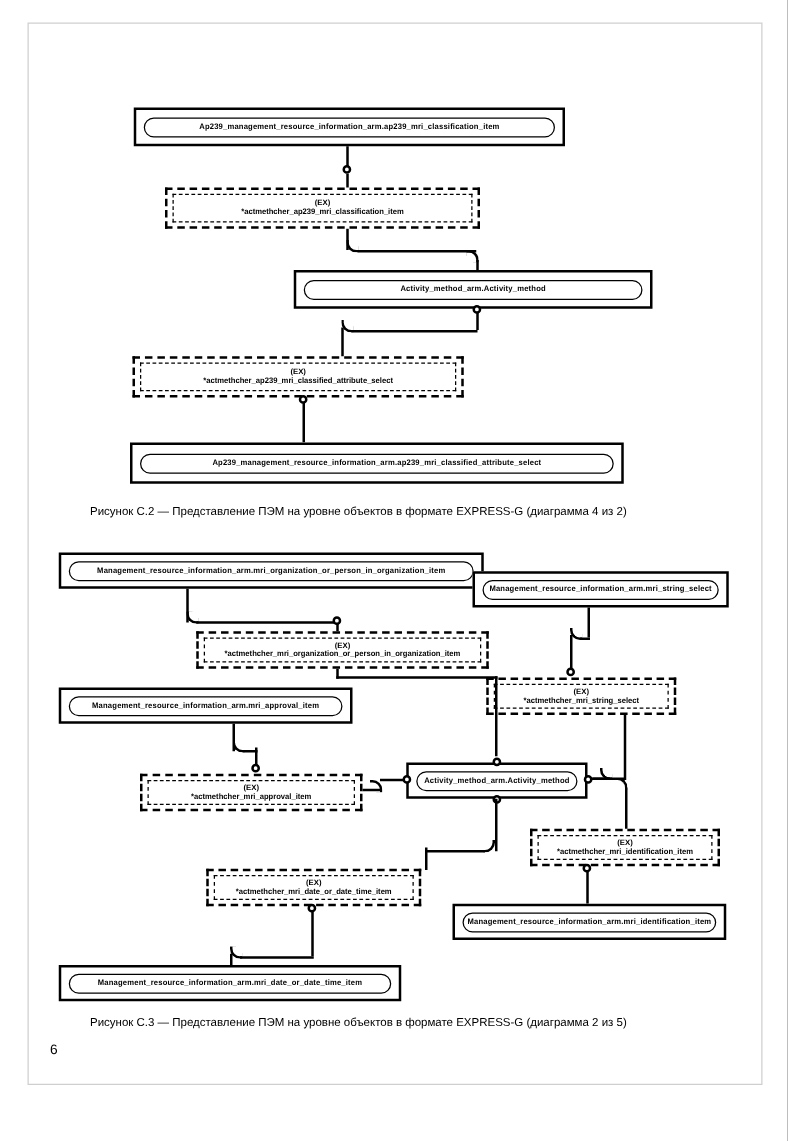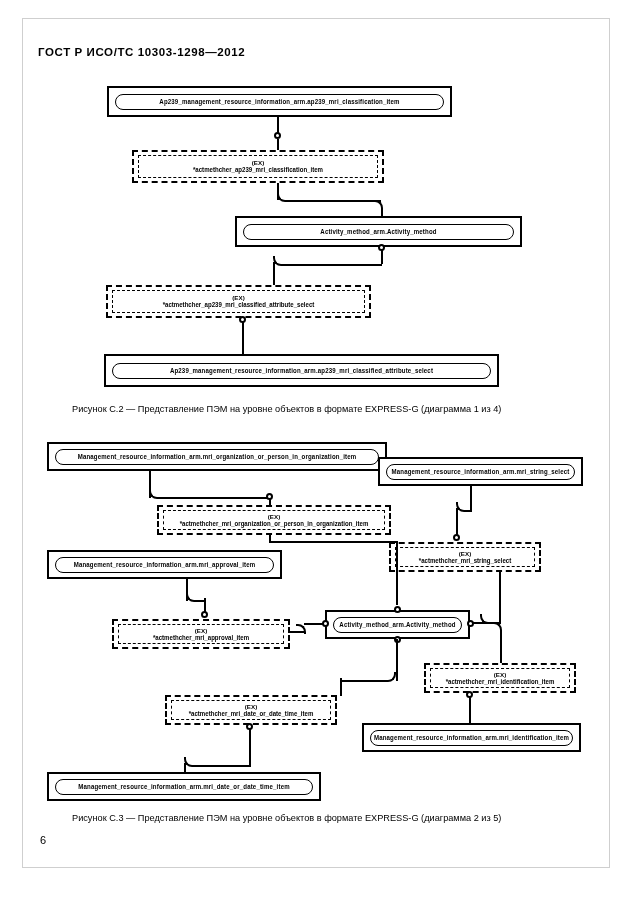--- a/index.html
+++ b/index.html
@@ -39,21 +39,20 @@
   .arc.tr{border-left:none;border-bottom:none;border-top-right-radius:8px;}
   .arc.bl{border-right:none;border-top:none;border-bottom-left-radius:8px;}
   .arc.br{border-left:none;border-top:none;border-bottom-right-radius:8px;}
 </style>
 </head>
 <body>
 
 <div class="page">
   <div class="sheet"></div>
 
-  <div class="hdr">ГОСТ Р ИСО/ТС 10303-1298—2012</div>
 
   <div>
 
     <div class="ent" style="left:107px;top:86px;width:345px;height:31px;">
       <div class="pill">
         <span>Ap239_management_resource_information_arm.ap239_mri_classification_item</span>
       </div>
     </div>
 
     <div class="ln v" style="left:277px;top:117px;height:16px;"></div>
@@ -94,21 +93,21 @@
 
     <div class="cir" style="left:239px;top:316px;"></div>
     <div class="ln v" style="left:242px;top:322px;height:32px;"></div>
 
     <div class="ent" style="left:104px;top:354px;width:395px;height:33px;">
       <div class="pill">
         <span>Ap239_management_resource_information_arm.ap239_mri_classified_attribute_select</span>
       </div>
     </div>
 
-    <div class="cap" style="left:72px;top:404px;">Рисунок  С.2 — Представление ПЭМ на уровне объектов в формате EXPRESS-G (диаграмма 1 из 4)</div>
+    <div class="cap" style="left:72px;top:404px;">Рисунок  С.2 — Представление ПЭМ на уровне объектов в формате EXPRESS-G (диаграмма 4 из 2)</div>
   </div>
 
   <div>
 
     <div class="ent" style="left:47px;top:442px;width:340px;height:29px;">
       <div class="pill">
         <span>Management_resource_information_arm.mri_organization_or_person_in_organization_item</span>
       </div>
     </div>
 

